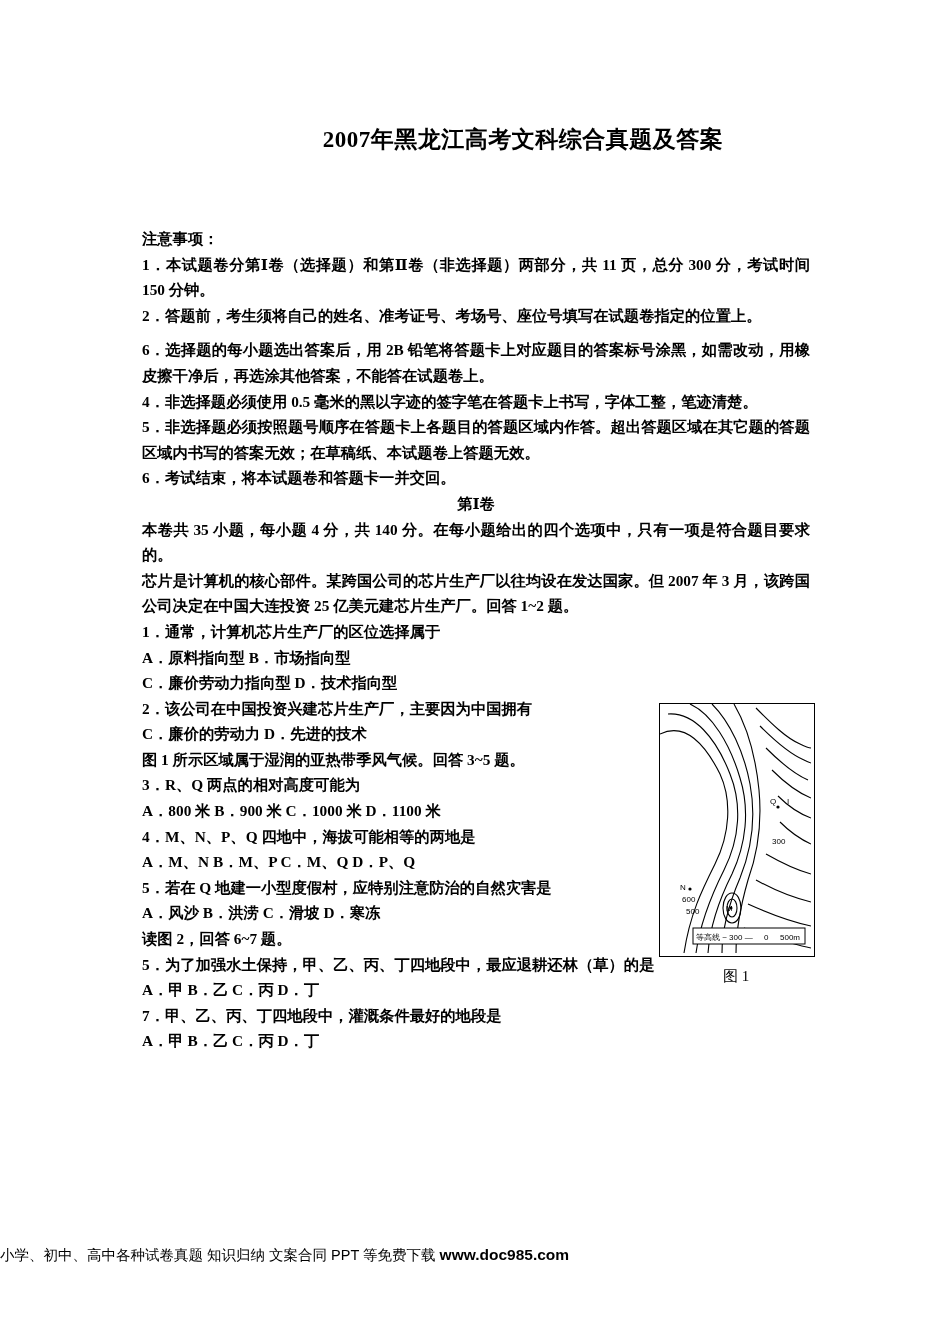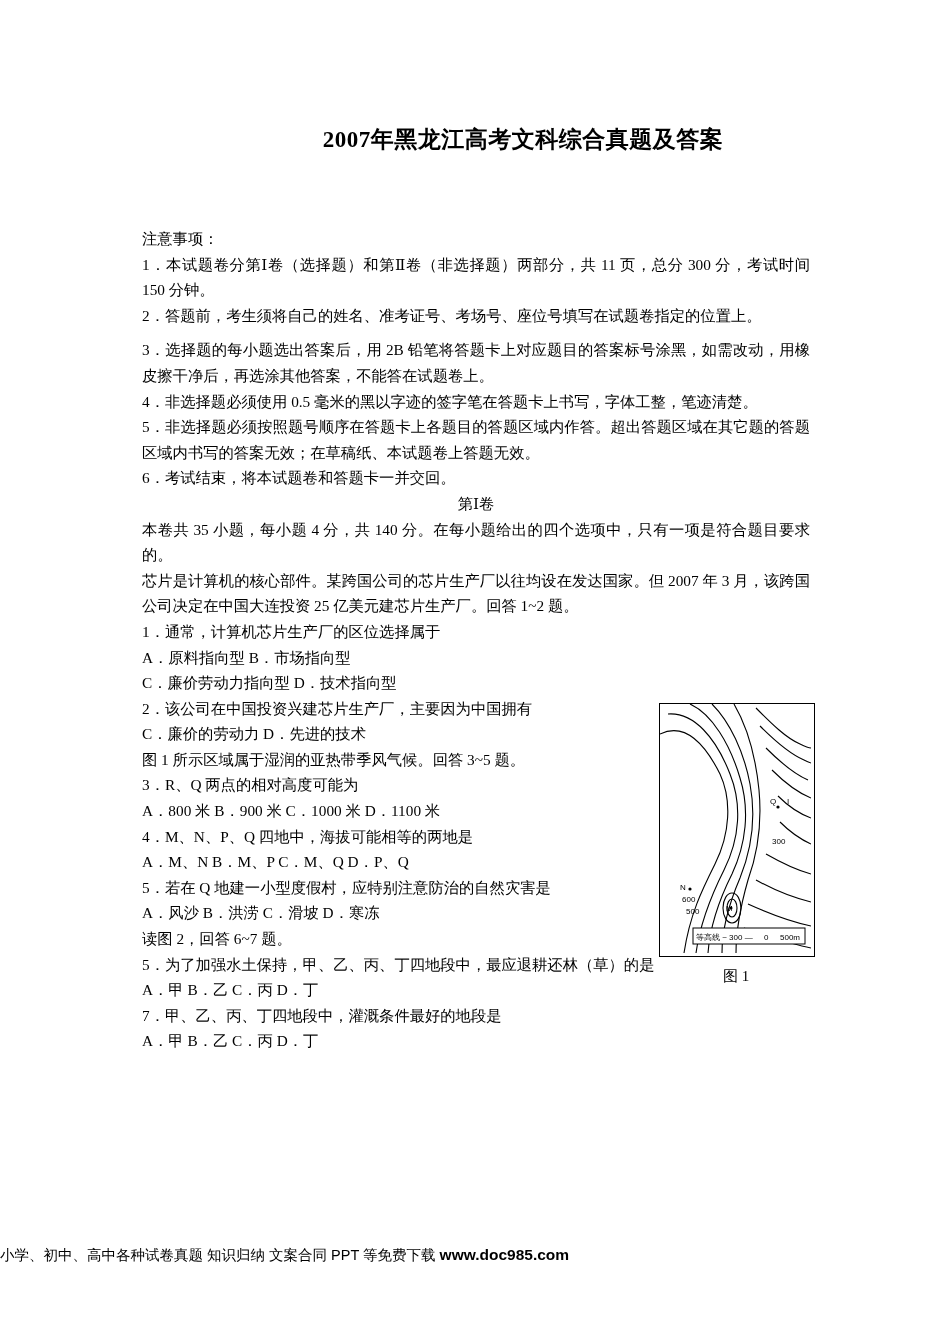--- a/index.html
+++ b/index.html
@@ -36,20 +36,21 @@
     left: 142px;
     top: 226px;
     width: 668px;
     font-size: 15.3px;
     line-height: 25.6px;
     text-align: justify;
   }
   .body-text p {
     margin: 0;
     padding: 0;
+    font-weight: bold;
   }
   .sub {
     padding-left: 30px;
   }
   .center-line {
     text-align: center;
   }
   .gap-small { height: 9px; }
   .figure-box {
     position: absolute;
@@ -91,21 +92,21 @@
 
 <div class="page">
 
   <div class="title">2007年黑龙江高考文科综合真题及答案</div>
 
   <div class="body-text">
     <p>注意事项：</p>
     <p>1．本试题卷分第Ⅰ卷（选择题）和第Ⅱ卷（非选择题）两部分，共 11 页，总分 300 分，考试时间 150 分钟。</p>
     <p>2．答题前，考生须将自己的姓名、准考证号、考场号、座位号填写在试题卷指定的位置上。</p>
     <div class="gap-small"></div>
-    <p>3．选择题的每小题选出答案后，用 2B 铅笔将答题卡上对应题目的答案标号涂黑，如需改动，用橡皮擦干净后，再选涂其他答案，不能答在试题卷上。</p>
+    <p>6．选择题的每小题选出答案后，用 2B 铅笔将答题卡上对应题目的答案标号涂黑，如需改动，用橡皮擦干净后，再选涂其他答案，不能答在试题卷上。</p>
     <p>4．非选择题必须使用 0.5 毫米的黑以字迹的签字笔在答题卡上书写，字体工整，笔迹清楚。</p>
     <p>5．非选择题必须按照题号顺序在答题卡上各题目的答题区域内作答。超出答题区域在其它题的答题区域内书写的答案无效；在草稿纸、本试题卷上答题无效。</p>
     <p>6．考试结束，将本试题卷和答题卡一并交回。</p>
     <p class="center-line">第Ⅰ卷</p>
     <p>本卷共 35 小题，每小题 4 分，共 140 分。在每小题给出的四个选项中，只有一项是符合题目要求的。</p>
     <p>芯片是计算机的核心部件。某跨国公司的芯片生产厂以往均设在发达国家。但 2007 年 3 月，该跨国公司决定在中国大连投资 25 亿美元建芯片生产厂。回答 1~2 题。</p>
     <p>1．通常，计算机芯片生产厂的区位选择属于</p>
     <p class="sub">A．原料指向型 B．市场指向型</p>
     <p class="sub">C．廉价劳动力指向型 D．技术指向型</p>
     <p>2．该公司在中国投资兴建芯片生产厂，主要因为中国拥有</p>

